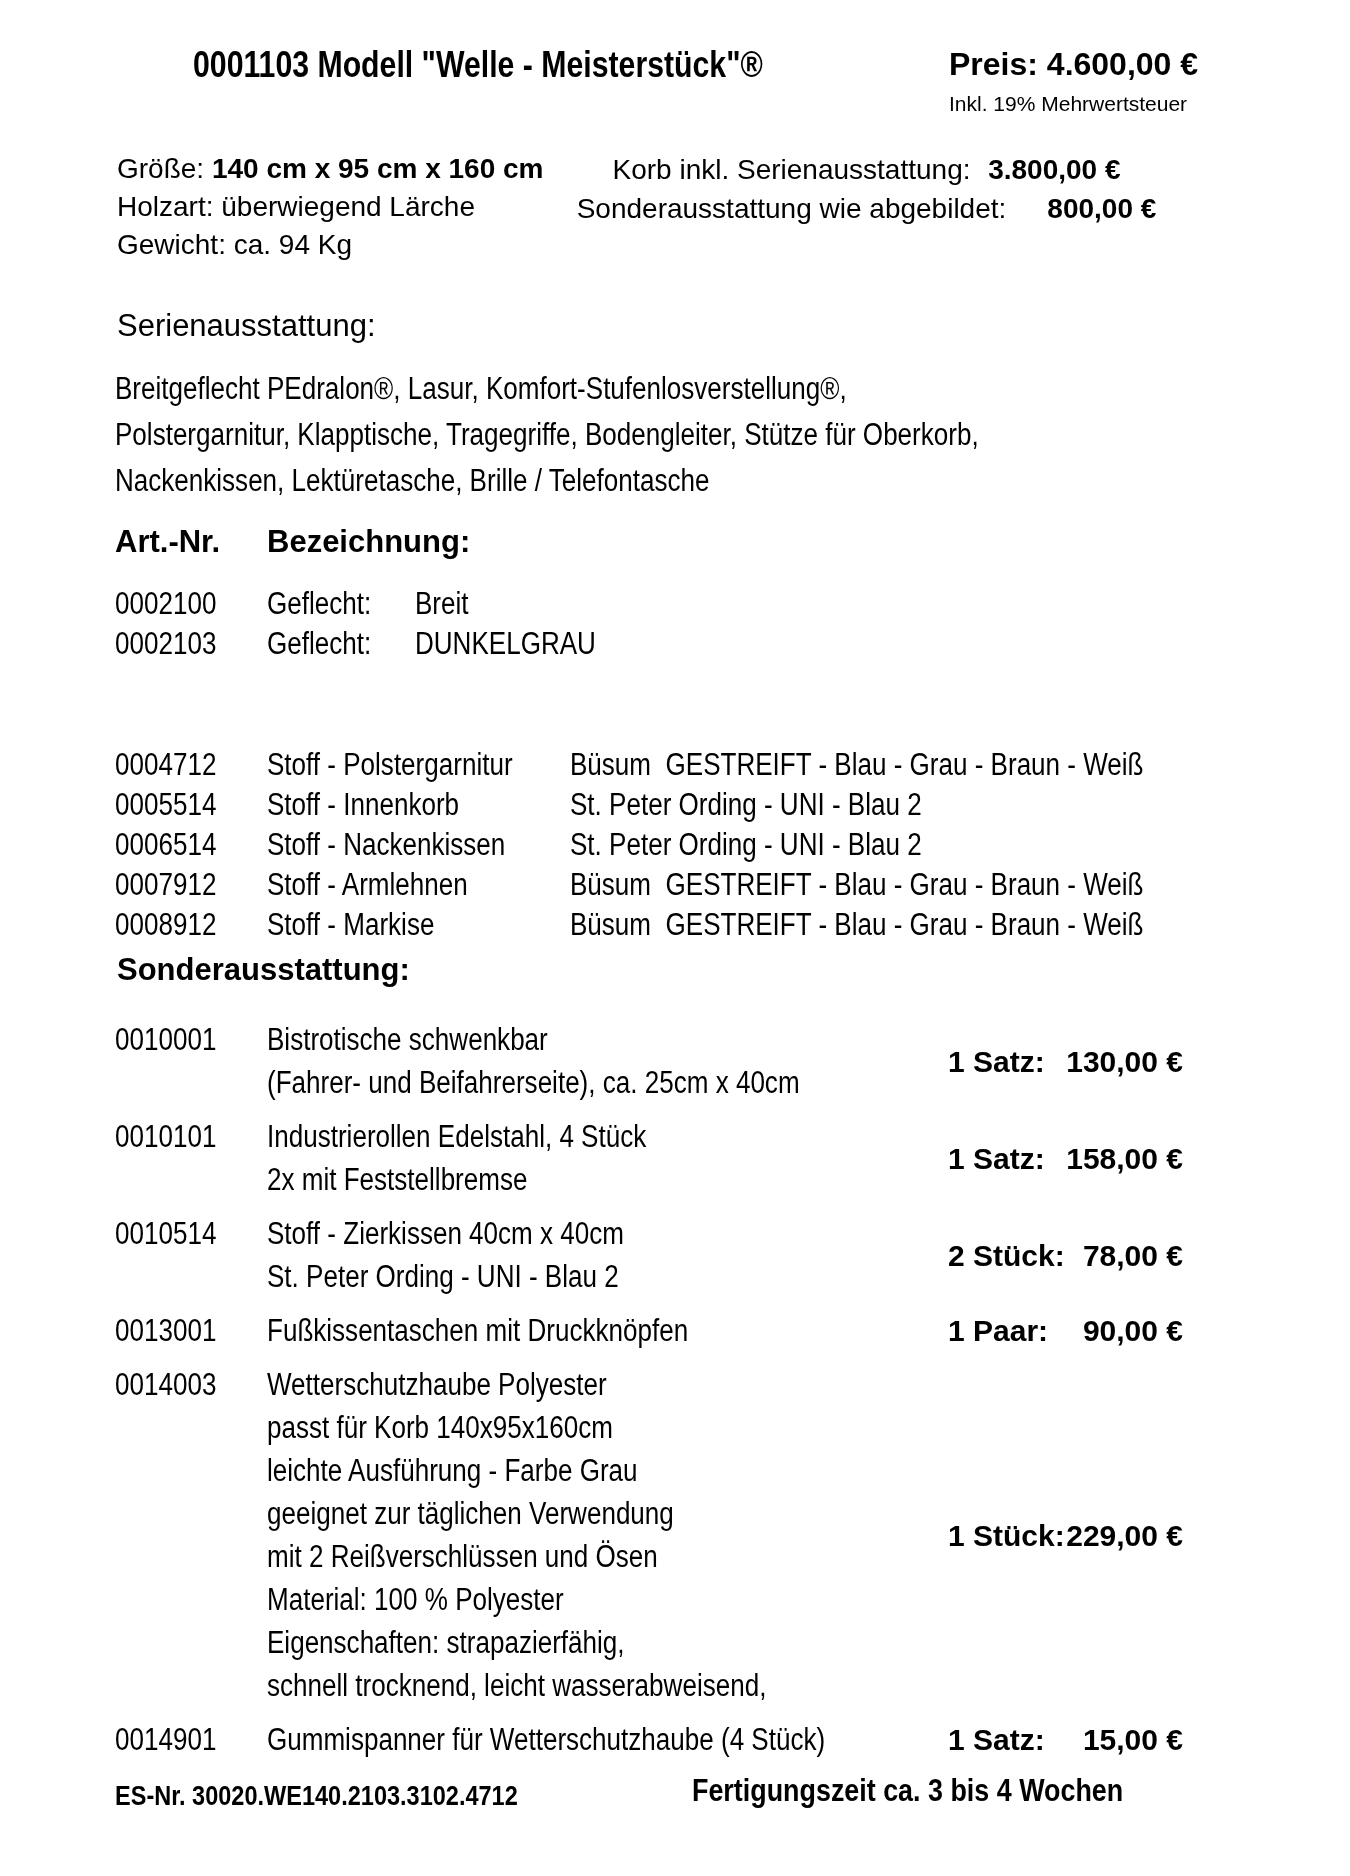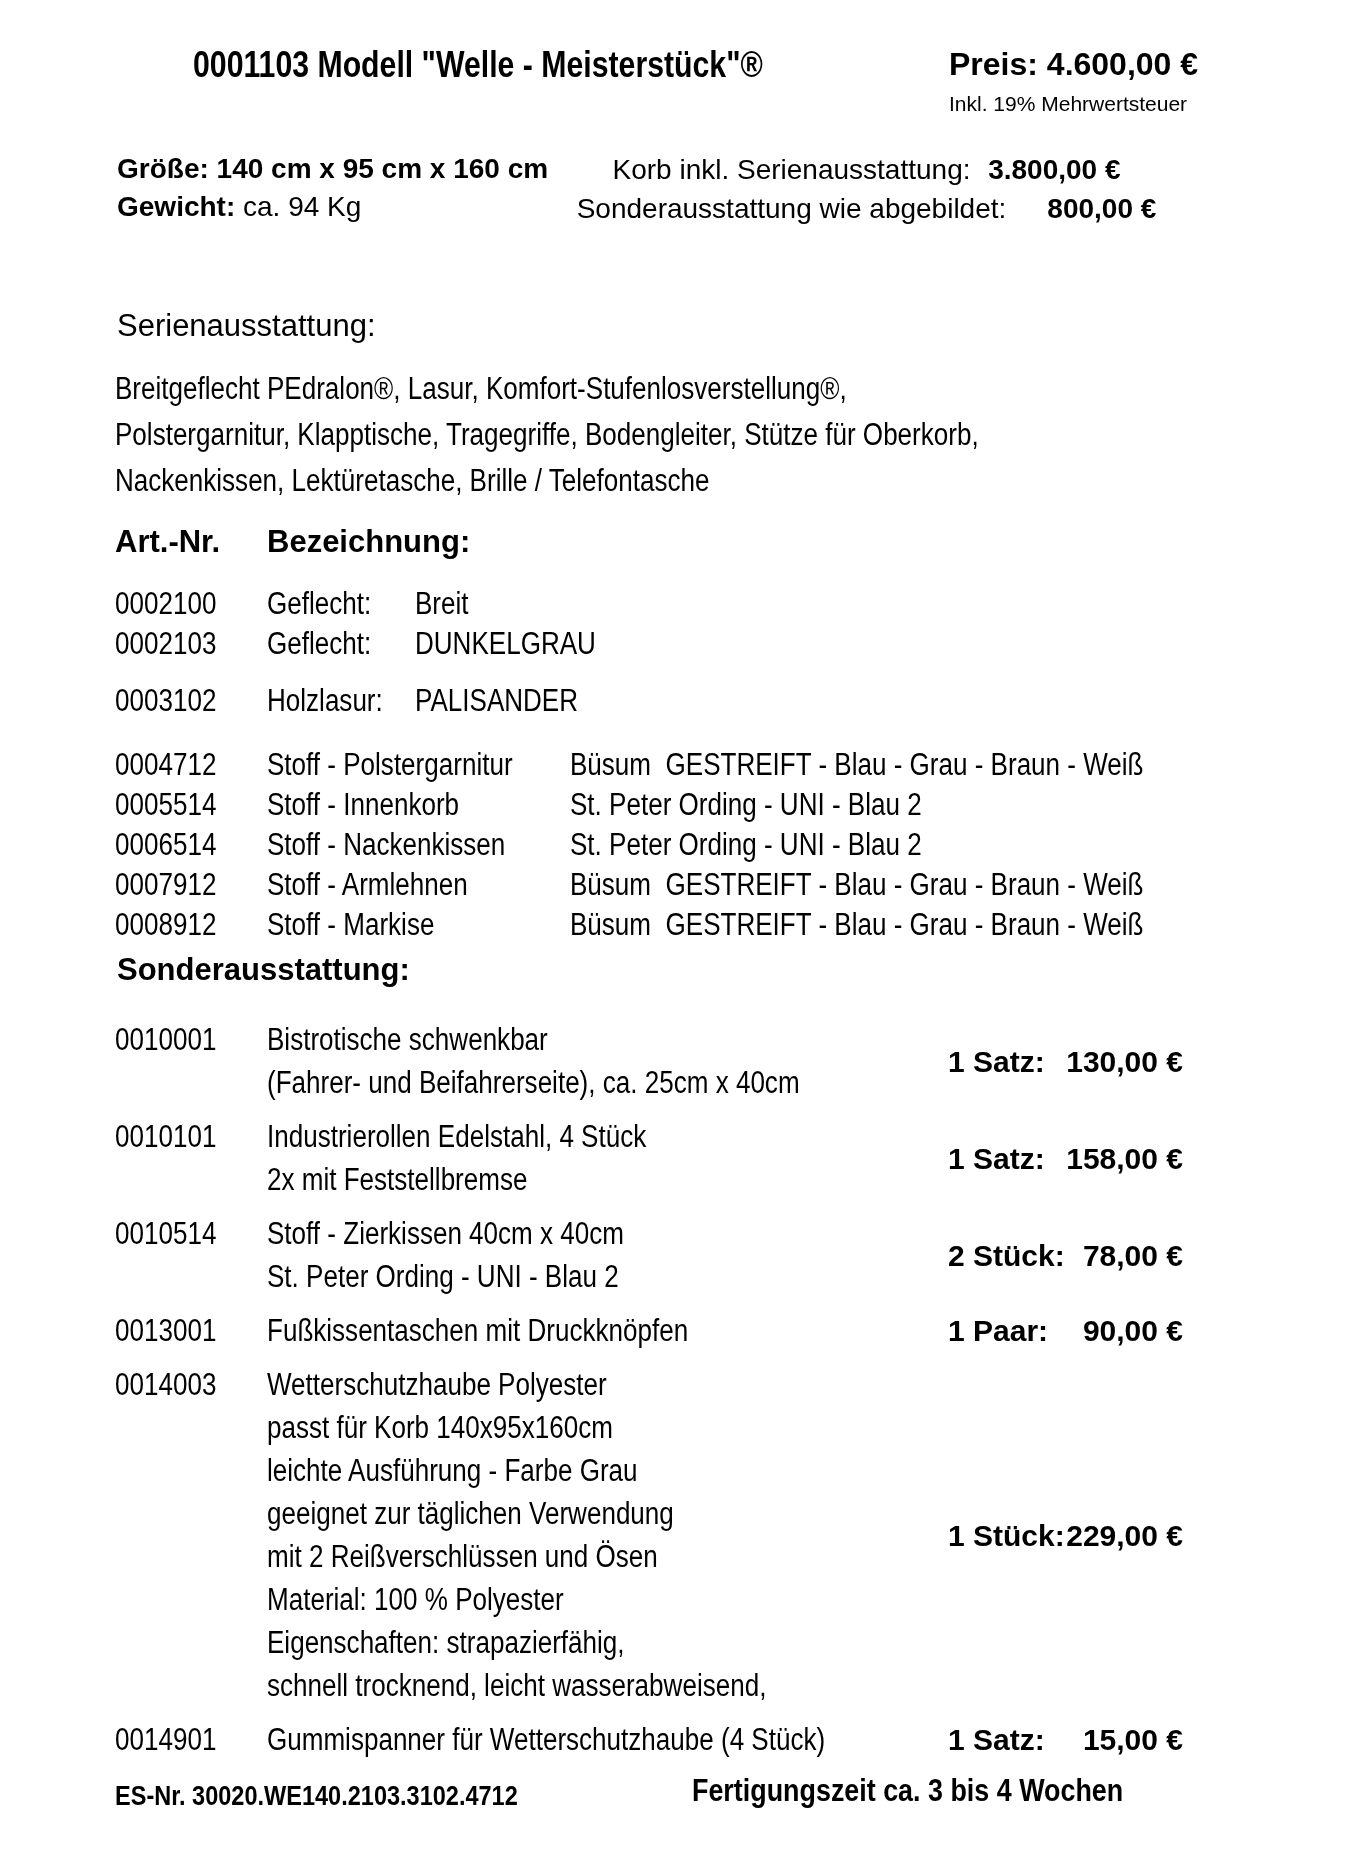--- a/index.html
+++ b/index.html
@@ -16,21 +16,21 @@
   
   .cond{display:inline-block;transform:scaleX(0.84);transform-origin:0 50%;white-space:pre;}
   .line{display:block;transform-origin:0 50%;}
 
   .doc-title{left:193px;top:44px;font-size:36px;font-weight:bold;white-space:nowrap;}
   .price-line{left:949px;top:46px;font-size:32px;font-weight:bold;white-space:nowrap;}
   .vat-note{left:949px;top:92px;font-size:21px;white-space:nowrap;}
 
   .specs{left:117px;top:150px;font-size:28px;line-height:38px;}
   .spec-row{white-space:nowrap;}
-  .spec-label{font-weight:bold;}
+  .spec-label{font-weight:normal;}
   .spec-row.first .spec-value{font-weight:bold;}
 
   .summary{left:550px;top:150px;width:633px;font-size:28px;line-height:39px;}
   .summary-row{display:flex;justify-content:center;align-items:baseline;white-space:nowrap;}
   .summary-label{text-align:right;}
   .summary-price{display:inline-block;width:150px;text-align:right;font-weight:bold;}
 
   .serien-heading{left:117px;top:308px;font-size:31px;font-weight:normal;white-space:nowrap;}
   .serien-paragraph{left:115px;top:366px;font-size:31px;line-height:46px;}
 
@@ -64,20 +64,24 @@
   </div>
   <div class="abs price-line">Preis: 4.600,00 €</div>
   <div class="abs vat-note">Inkl. 19% Mehrwertsteuer</div>
 
   <div class="abs specs">
     <div class="spec-row first">
       <span class="spec-label">Größe:</span>
       <span class="spec-value">140 cm x 95 cm x 160 cm</span>
     </div>
     <div class="spec-row">
+      <span class="spec-label">Holzart:</span>
+      <span class="spec-value">überwiegend Lärche</span>
+    </div>
+    <div class="spec-row">
       <span class="spec-label">Gewicht:</span>
       <span class="spec-value">ca. 94 Kg</span>
     </div>
   </div>
 
   <div class="abs summary">
     <div class="summary-row">
       <span class="summary-label">Korb inkl. Serienausstattung:</span>
       <span class="summary-price">3.800,00 €</span>
     </div>
@@ -102,25 +106,20 @@
 
   <div class="abs tbl tbl-a g1">
     <div class="cell"><span class="cond">0002100</span></div>
     <div class="cell"><span class="cond">Geflecht:</span></div>
     <div class="cell"><span class="cond">Breit</span></div>
     <div class="cell"><span class="cond">0002103</span></div>
     <div class="cell"><span class="cond">Geflecht:</span></div>
     <div class="cell"><span class="cond">DUNKELGRAU</span></div>
   </div>
 
-  <div class="abs tbl tbl-a g2">
-    <div class="cell"><span class="cond">0003102</span></div>
-    <div class="cell"><span class="cond">Holzlasur:</span></div>
-    <div class="cell"><span class="cond">PALISANDER</span></div>
-  </div>
 
   <div class="abs tbl tbl-b g3">
     <div class="cell"><span class="cond">0004712</span></div>
     <div class="cell"><span class="cond">Stoff - Polstergarnitur</span></div>
     <div class="cell"><span class="cond">Büsum  GESTREIFT - Blau - Grau - Braun - Weiß</span></div>
     <div class="cell"><span class="cond">0005514</span></div>
     <div class="cell"><span class="cond">Stoff - Innenkorb</span></div>
     <div class="cell"><span class="cond">St. Peter Ording - UNI - Blau 2</span></div>
     <div class="cell"><span class="cond">0006514</span></div>
     <div class="cell"><span class="cond">Stoff - Nackenkissen</span></div>

